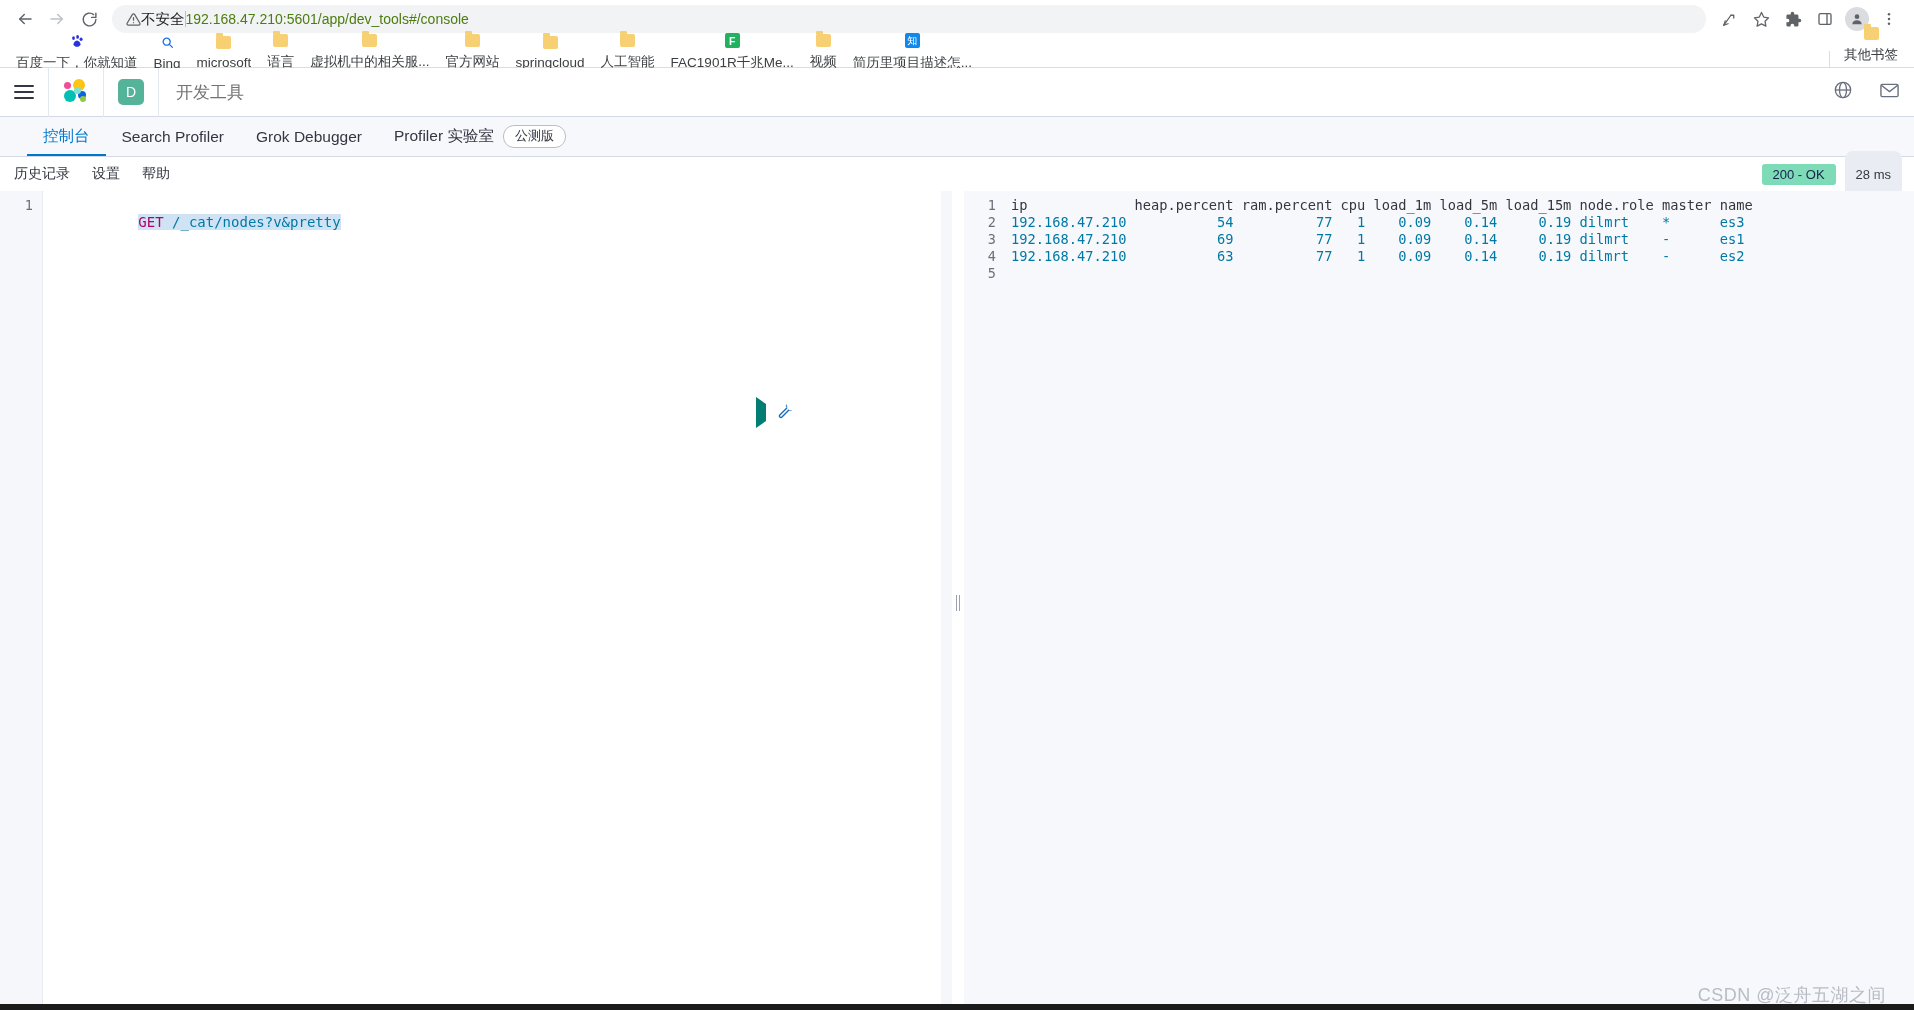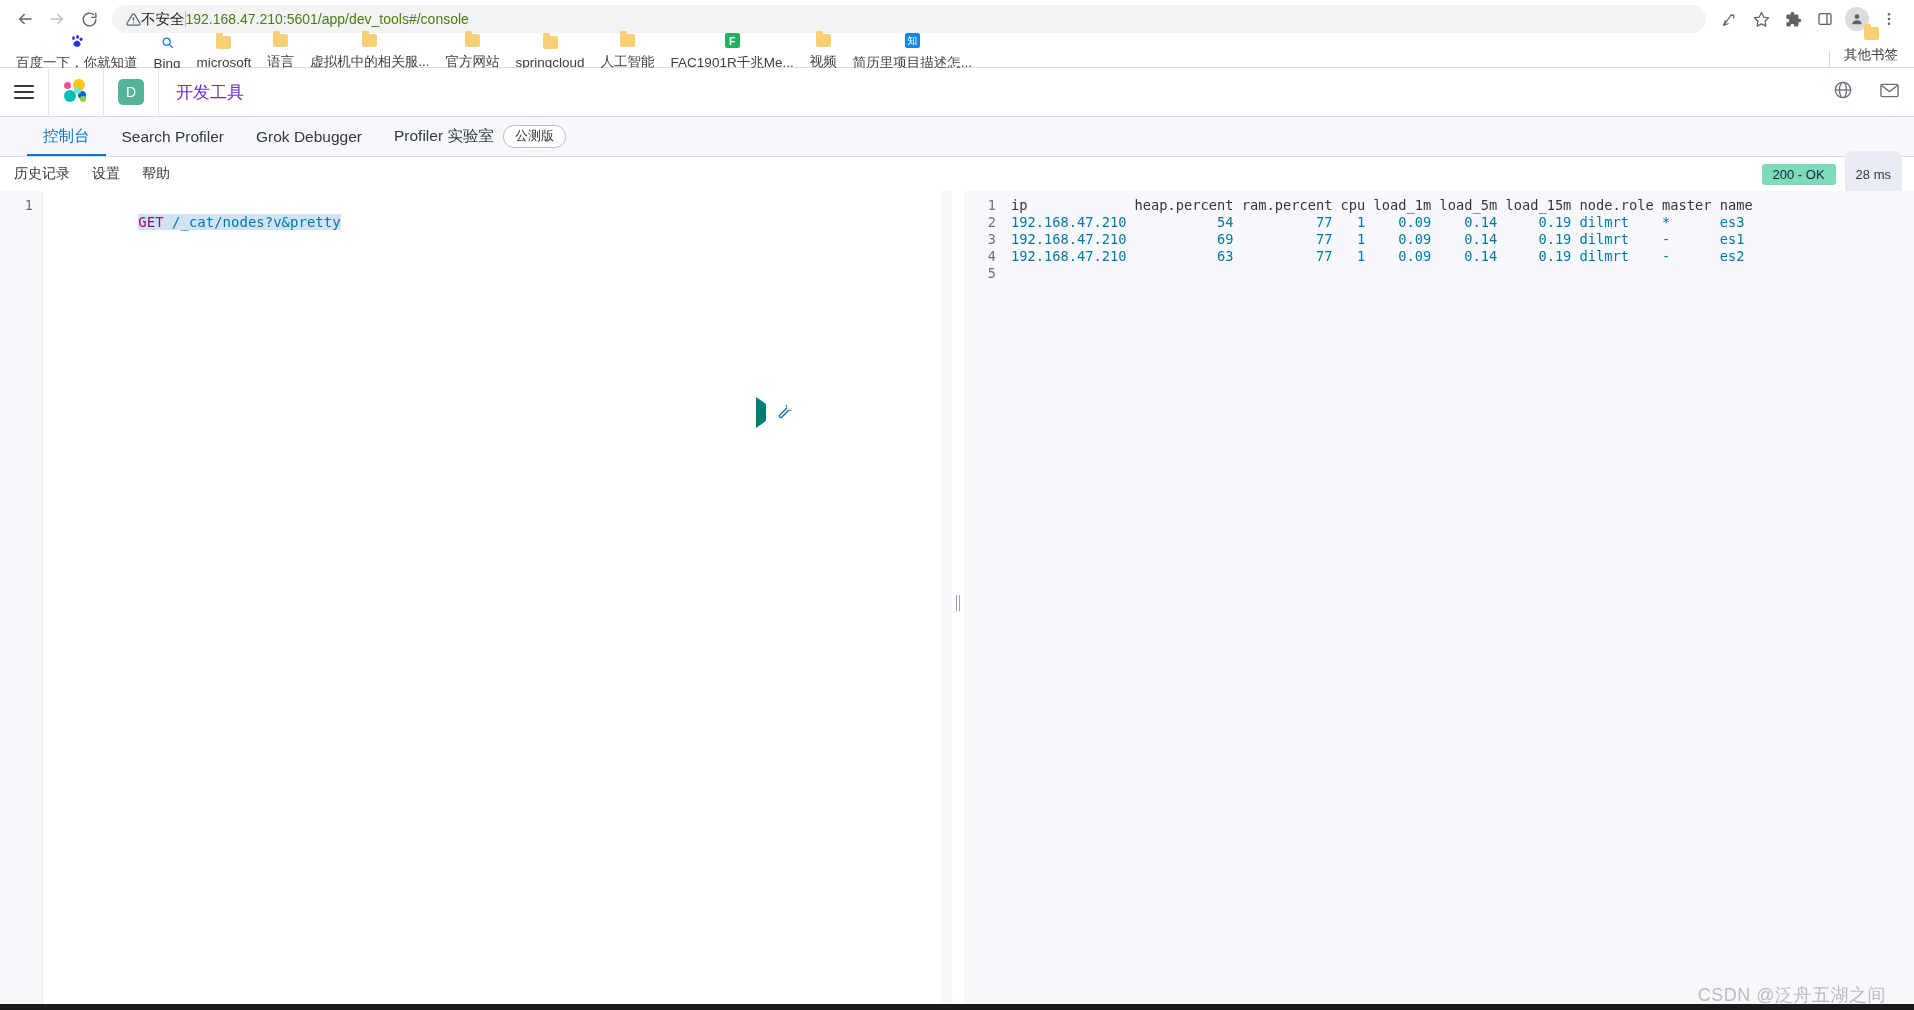--- a/index.html
+++ b/index.html
@@ -158,21 +158,21 @@
   .el-d { width:8px;height:8px;background:#0b64dd;left:15px;top:12px; }
   .el-e { width:7px;height:7px;background:#7de2d1;left:11px;top:8px; }
   .el-f { width:6px;height:6px;background:#93c93f;left:17px;top:17px; }
   .space-badge {
     width: 26px; height: 26px; border-radius: 5px;
     background: #54b399; color: #fff;
     display: flex; align-items: center; justify-content: center;
     font-size: 14px;
   }
   .kb-app-title {
-    font-size: 17px; color: #6d28d9; padding-left: 17px;
+    font-size: 17px; color: #737373; padding-left: 17px;
     font-weight: 400;
   }
   .kb-hdr-right {
     position: absolute; right: 14px; top:0; bottom:0;
     display: flex; align-items: center; gap: 26px;
     color: #69707d;
   }
 
   
   .kb-tabs {

